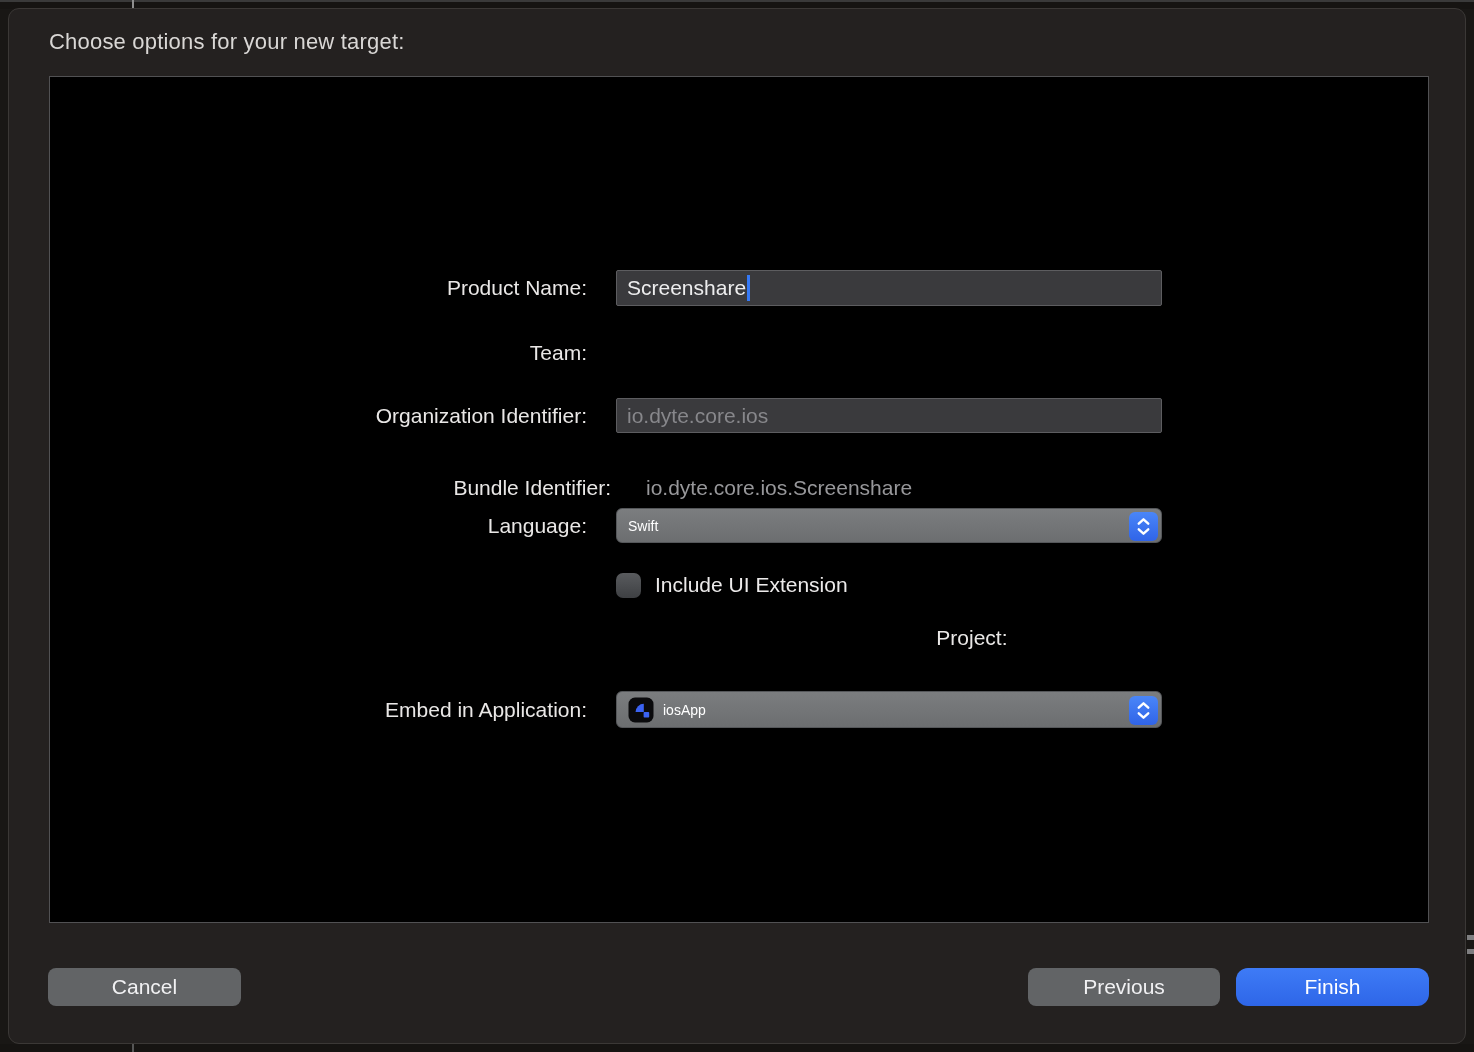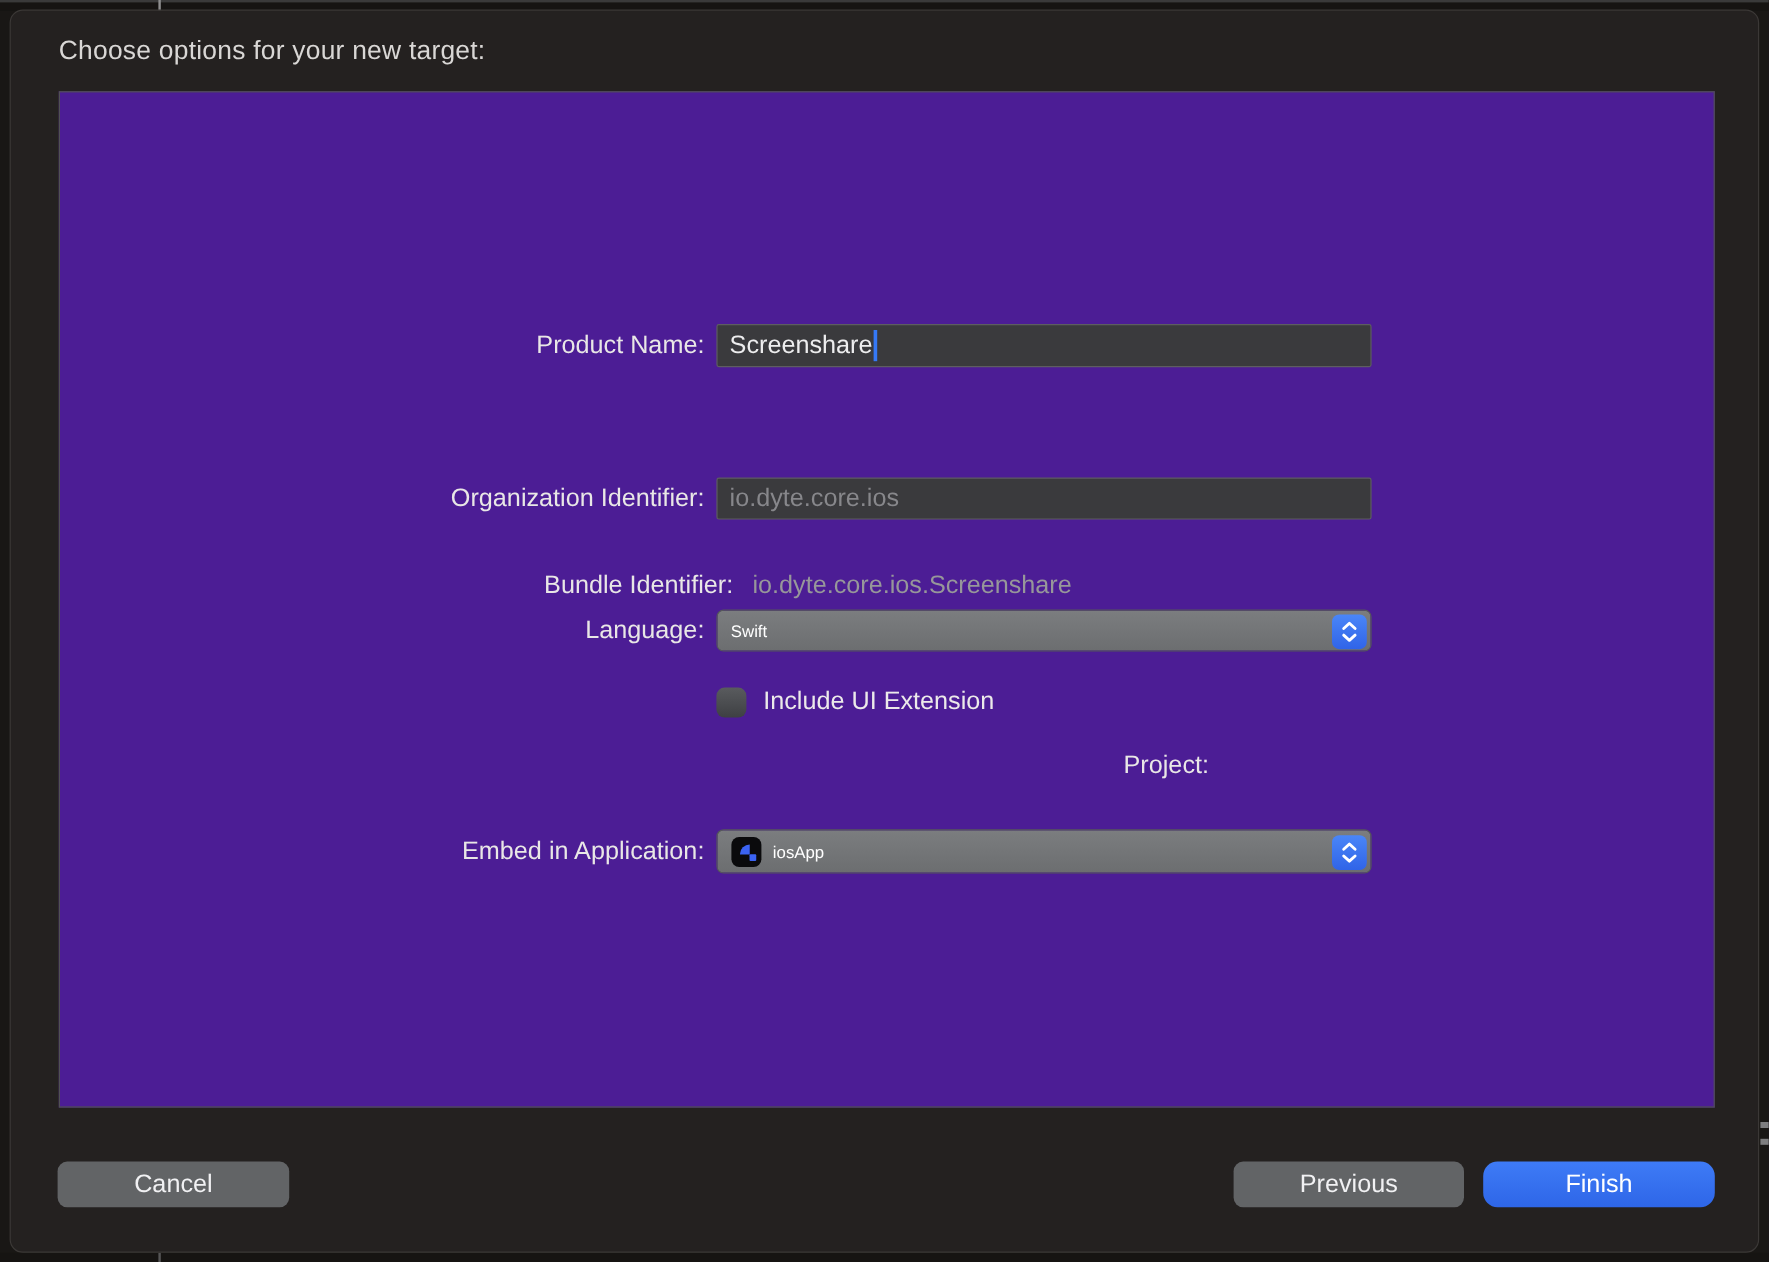--- a/index.html
+++ b/index.html
@@ -38,29 +38,29 @@
     border: 1px solid #3b3836;
     border-radius: 11px;
   }
   .dialog-title {
     position: absolute; left: 40px; top: 20px;
     font-size: 22px; color: #d9d7d5; letter-spacing: 0.2px;
   }
   
   .panel {
     position: absolute; left: 40px; top: 67px; width: 1380px; height: 847px;
-    background: #4c1d95;
+    background: #000000;
     border: 1px solid #515153;
   }
   .row { position: absolute; left: 0; width: 100%; display: flex; align-items: center; }
   .row-label {
     width: 537px; flex: 0 0 537px; text-align: right;
     font-size: 21px; color: #e9e7e6;
   }
-  .row-control { margin-left: 10px; position: relative; }
+  .row-control { margin-left: 29px; position: relative; }
 
   .row-product { top: 193px; height: 36px; }
   .row-team    { top: 250px; height: 52px; }
   .row-org     { top: 321px; height: 35px; }
   .row-bundle  { top: 396px; height: 30px; padding-left: 24px; }
   .row-lang    { top: 431px; height: 35px; }
   .row-check   { top: 494px; height: 28px; }
   .row-project { top: 549px; height: 35px; flex-direction: column; }
   .row-embed   { top: 614px; height: 37px; }
 
@@ -153,20 +153,24 @@
     <div class="row row-product">
       <div class="row-label">Product Name:</div>
       <div class="row-control">
         <div class="text-field">
           <span>Screenshare</span>
           <span class="text-cursor"></span>
         </div>
       </div>
     </div>
 
+    <div class="row row-team">
+      <div class="row-label">Team:</div>
+      <div class="team-redacted"></div>
+    </div>
 
     <div class="row row-org">
       <div class="row-label">Organization Identifier:</div>
       <div class="row-control">
         <div class="text-field">
           <span class="placeholder-text">io.dyte.core.ios</span>
         </div>
       </div>
     </div>
 

